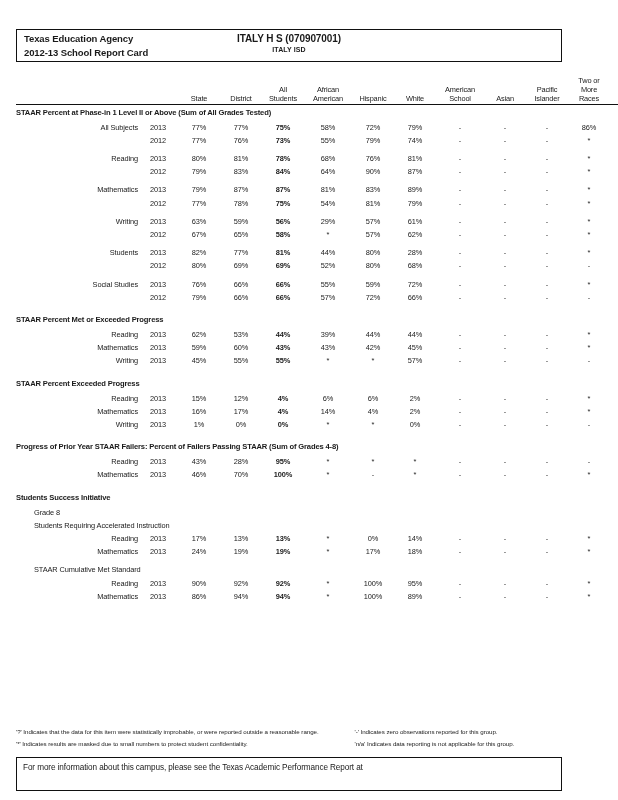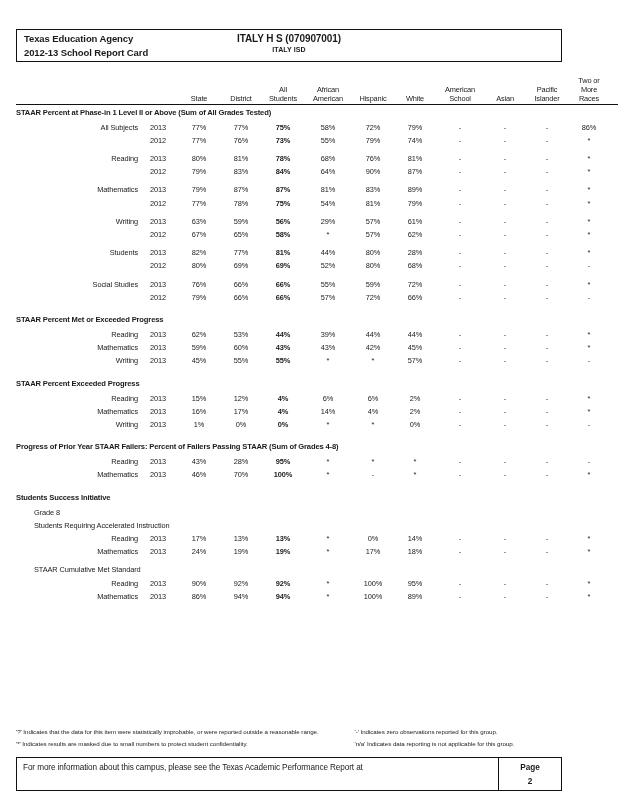--- a/index.html
+++ b/index.html
@@ -659,19 +659,15 @@
     <div class="fn-row">
       <div class="fn-left">'*' Indicates results are masked due to small numbers to protect student confidentiality.</div>
       <div class="fn-right">'n/a' Indicates data reporting is not applicable for this group.</div>
     </div>
   </div>
 
   <div class="bottom-box">
     <div class="bb-main">
       <div>For more information about this campus, please see the Texas Academic Performance Report at</div>
     </div>
-    <div class="bb-page">
-      <div>Page</div>
-      <div>2</div>
-    </div>
   </div>
 
 </div>
 
 </body></html>

